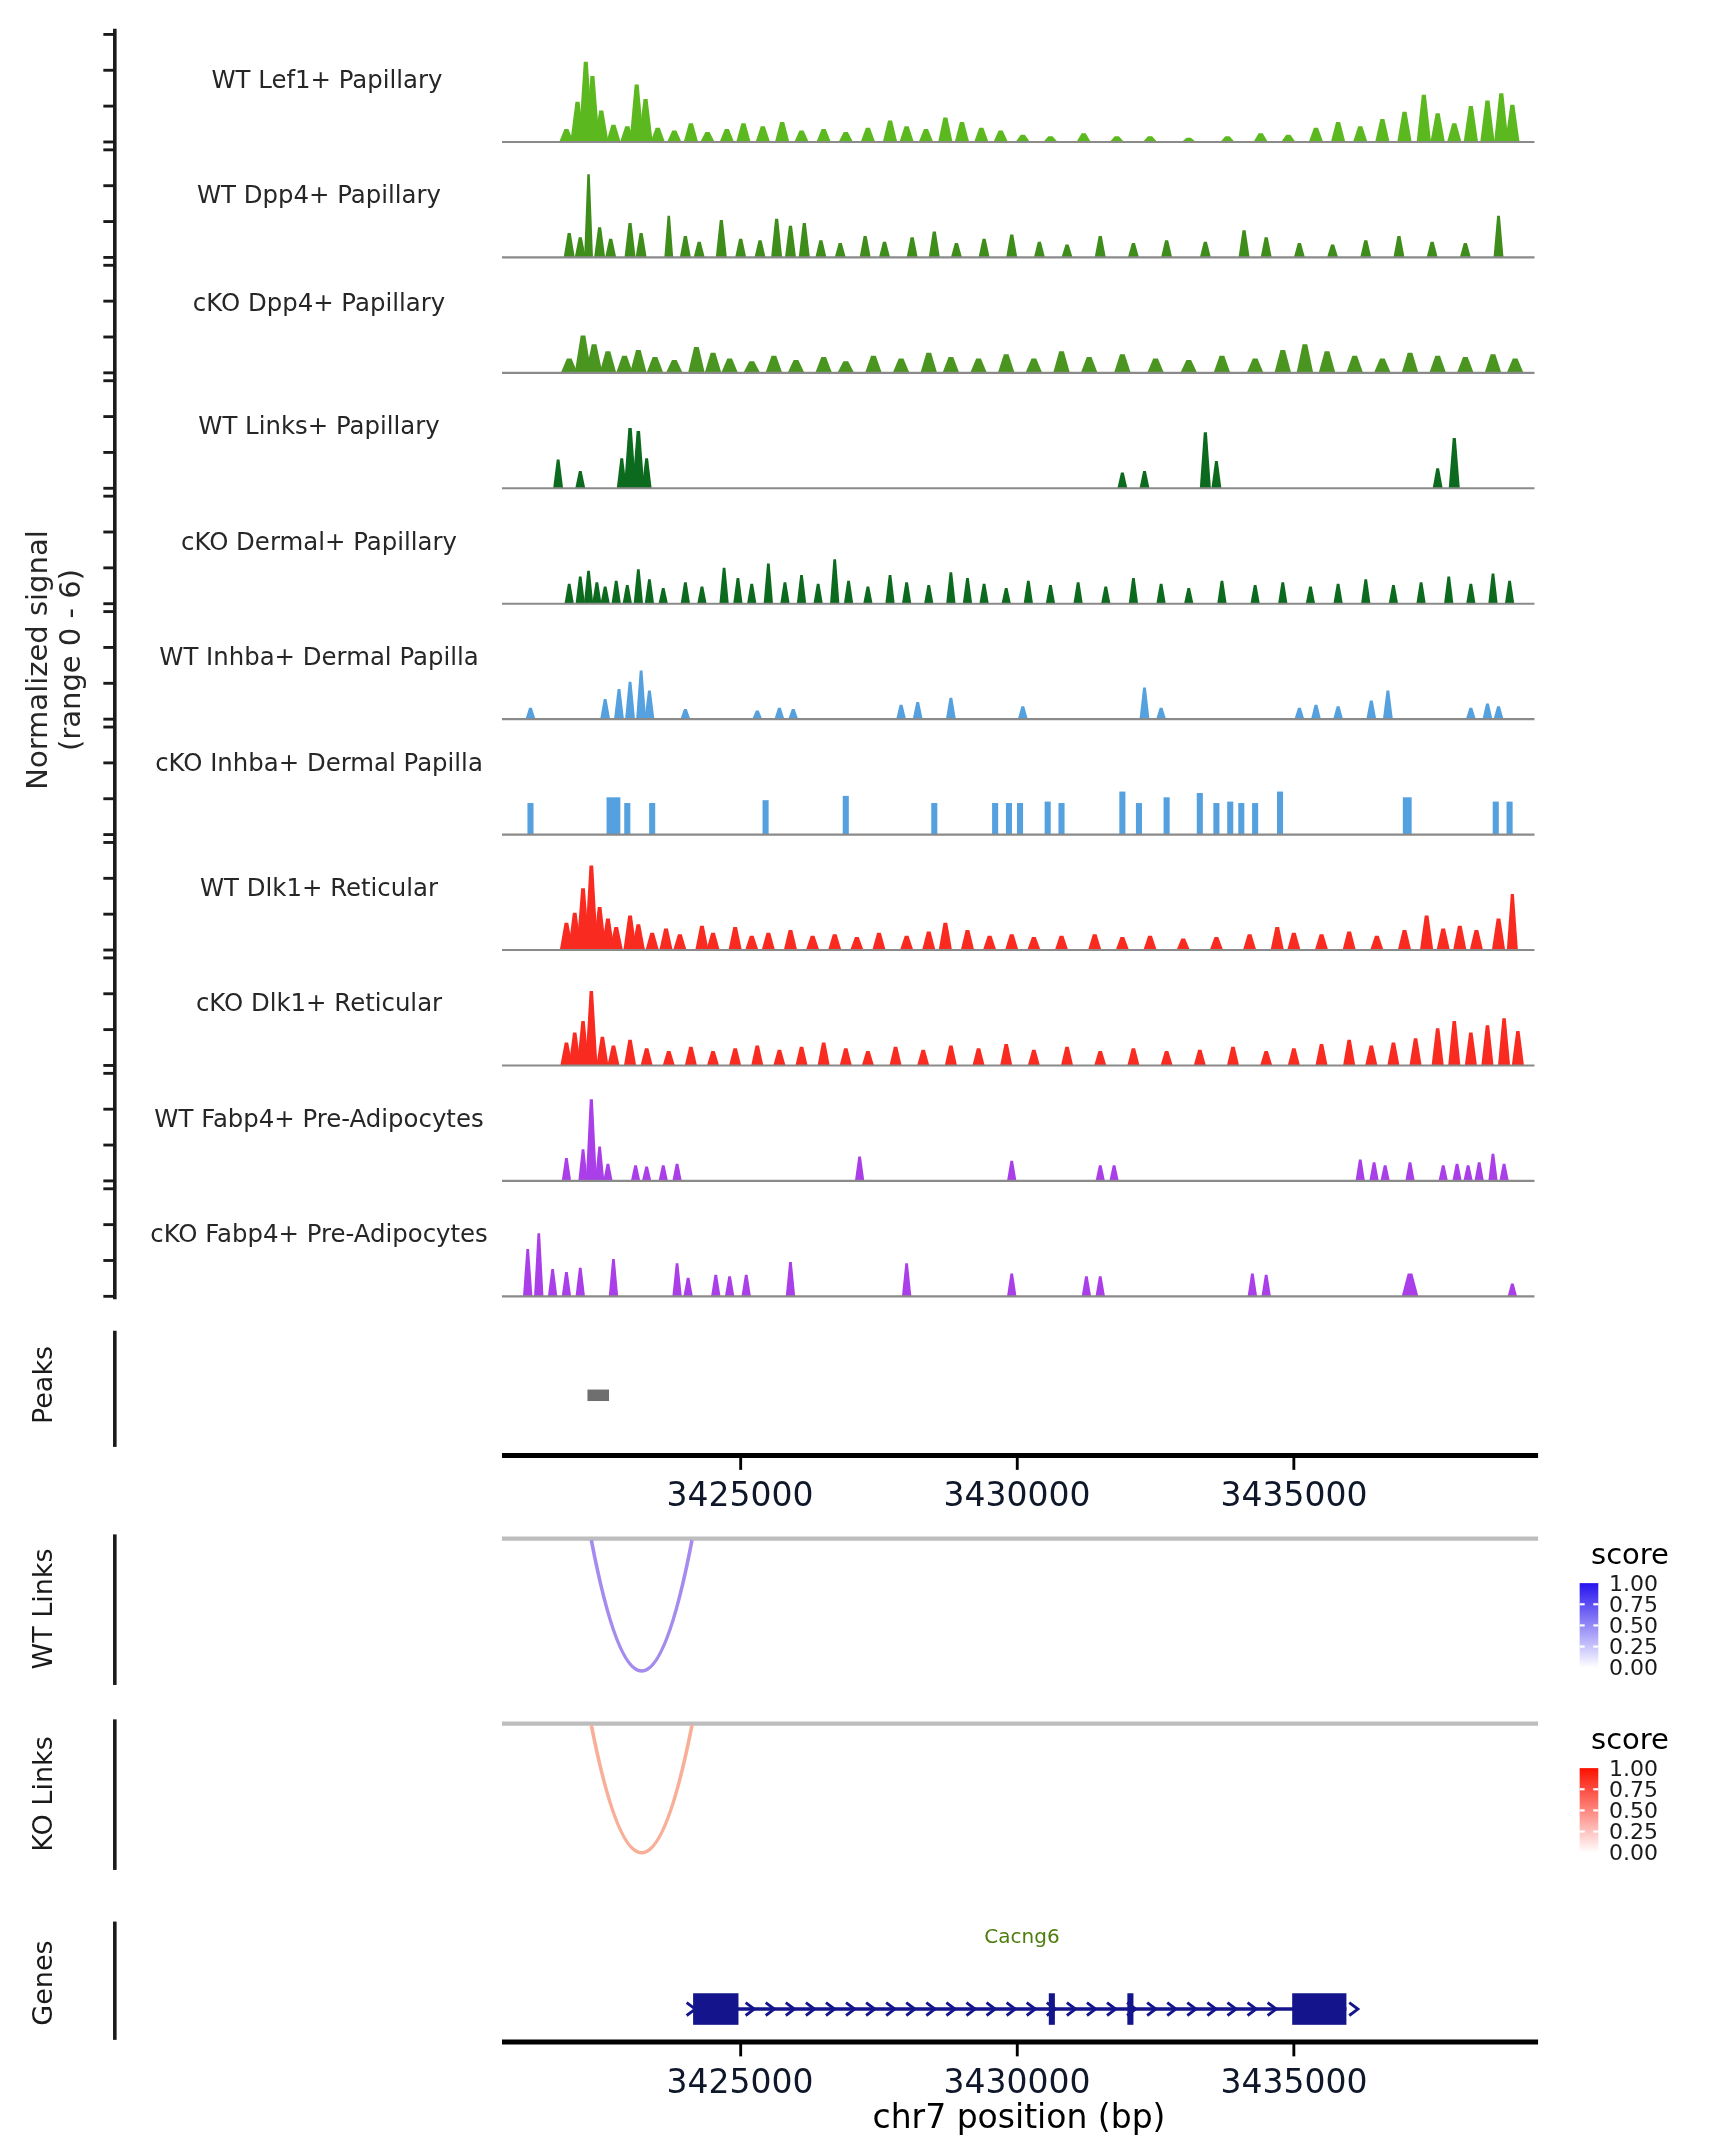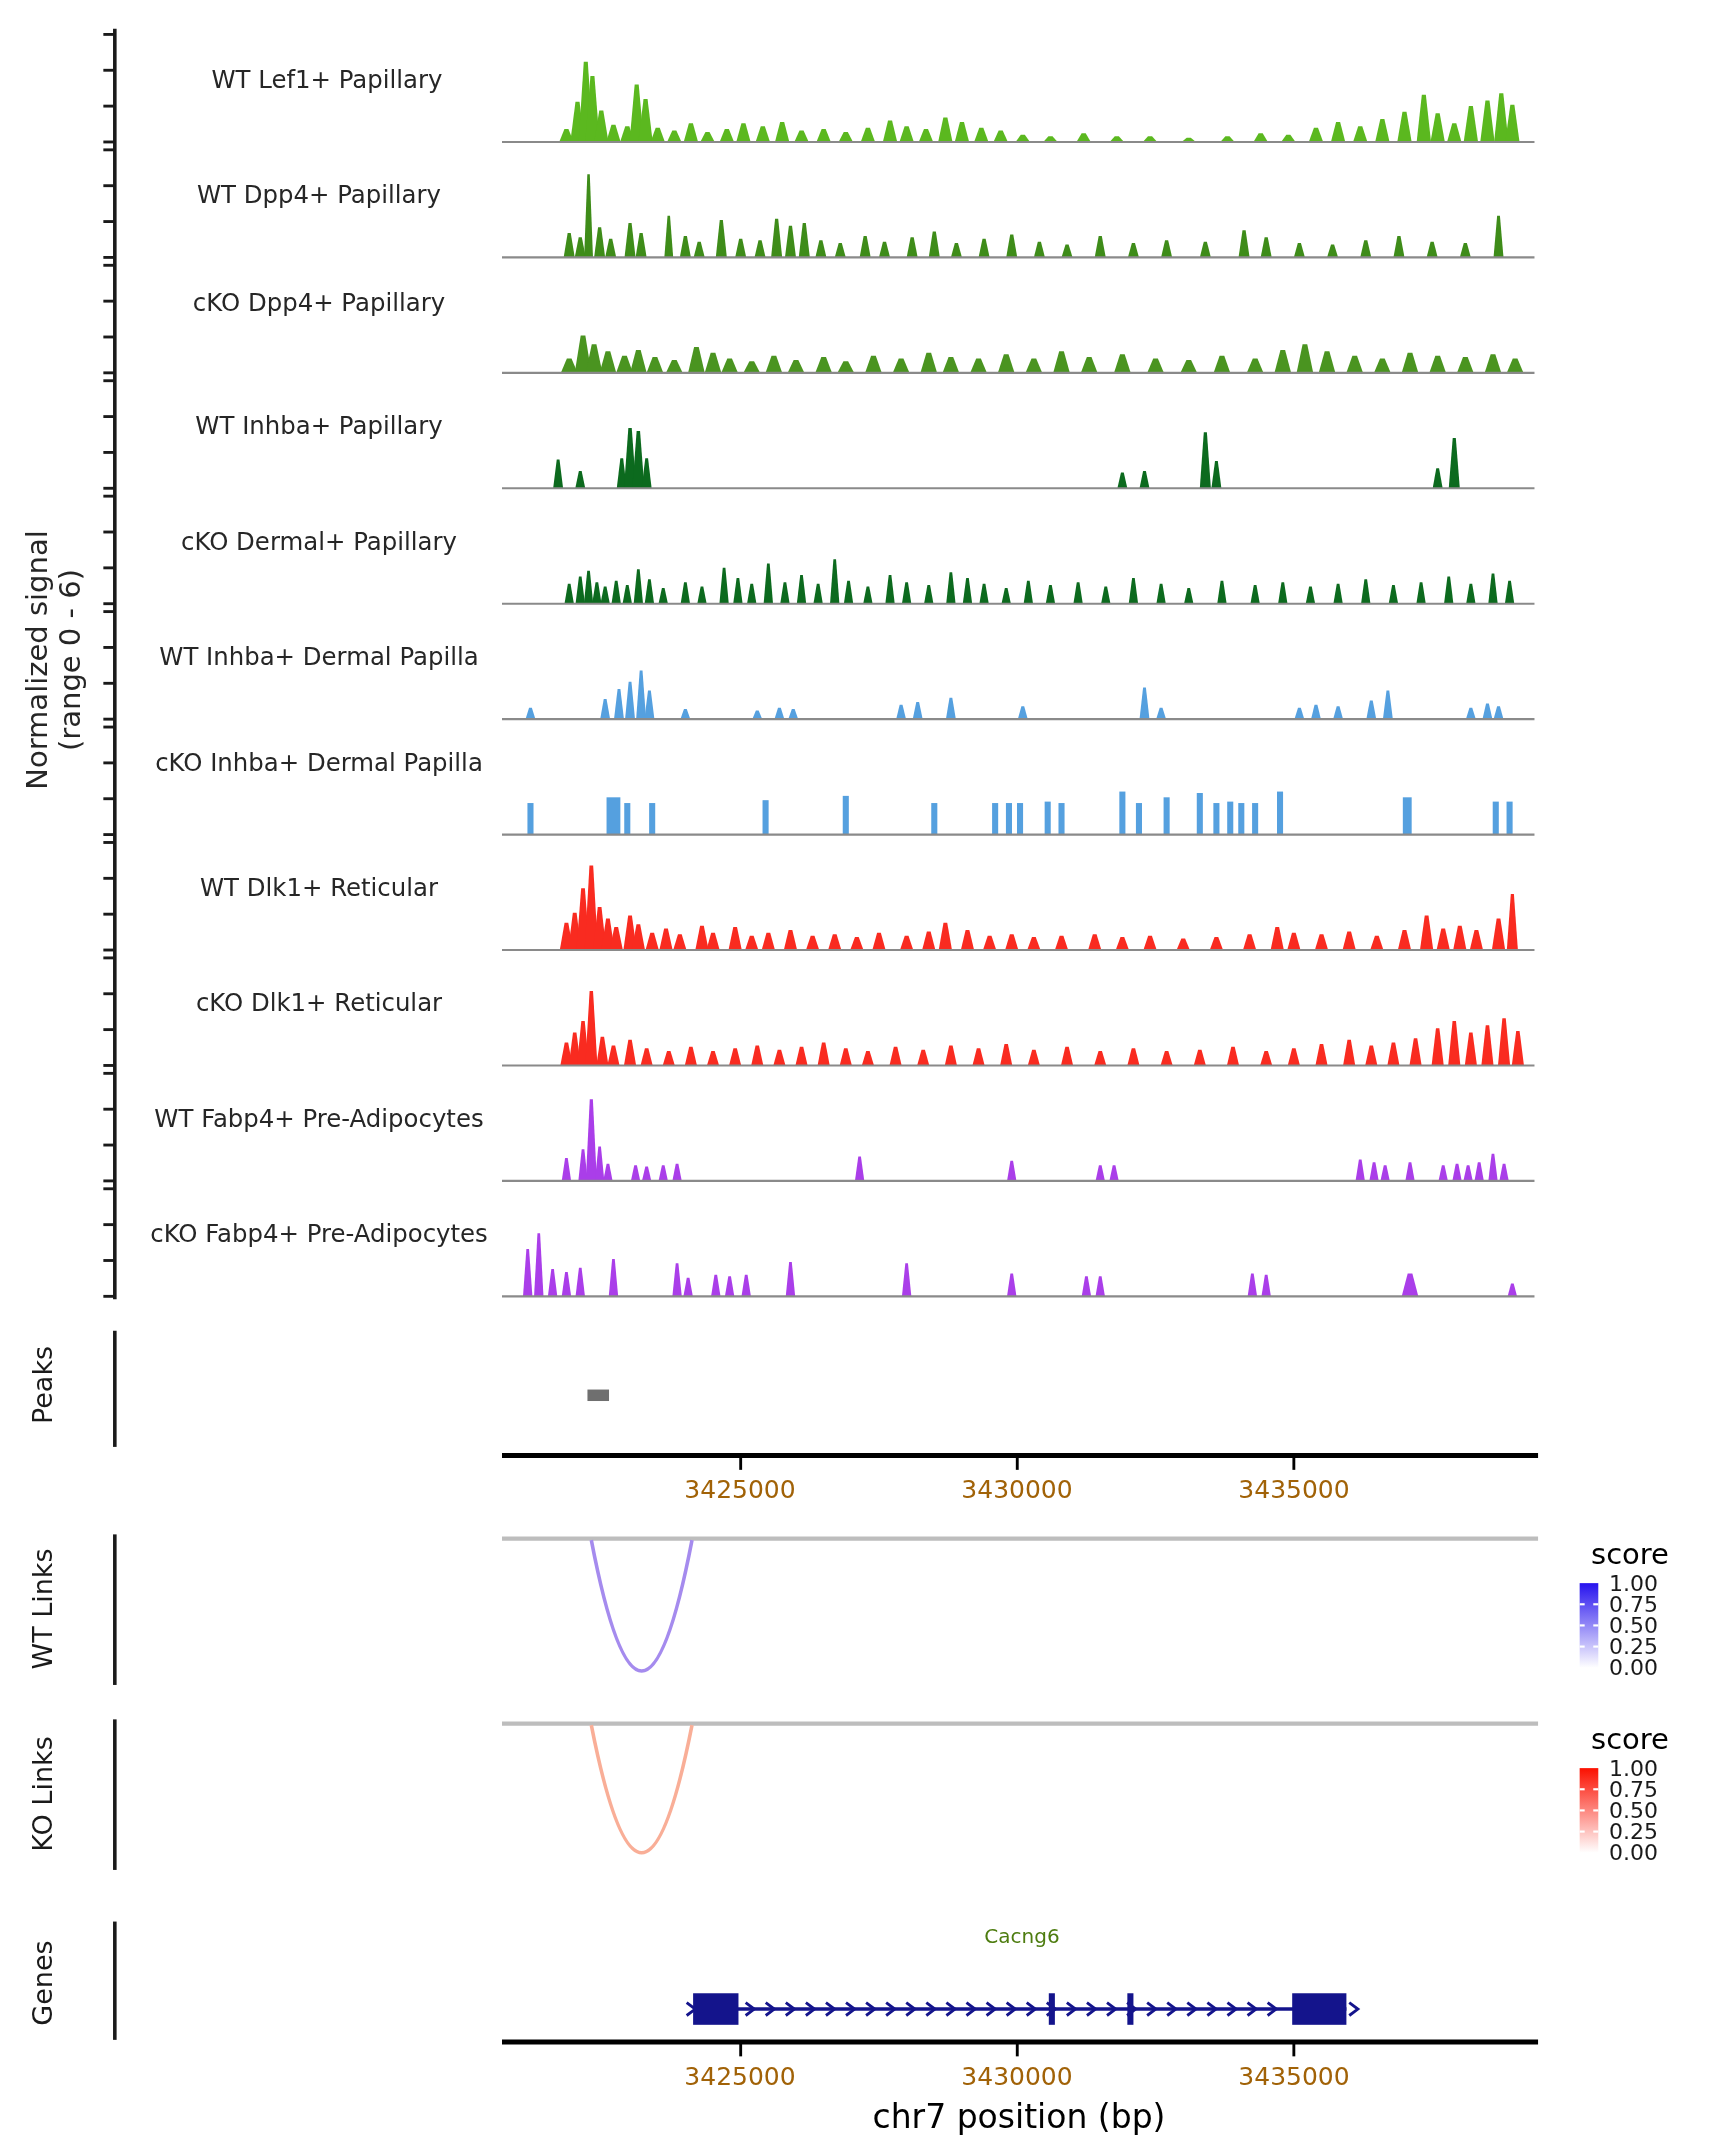--- a/index.html
+++ b/index.html
@@ -2,21 +2,21 @@
 <html style="font-size:11.5px"><head>
 <meta charset="utf-8">
 <style>
   html,body{margin:0;padding:0;background:#ffffff;}
   #page{position:relative;width:1721px;height:2151px;background:#ffffff;overflow:hidden;
         font-family:"DejaVu Sans","Liberation Sans",sans-serif;}
   svg{position:absolute;left:0;top:0;}
   .lbl{position:absolute;transform:translate(-50%,-50%);white-space:nowrap;color:#262626;}
   .rot{transform:translate(-50%,-50%) rotate(-90deg);}
   .ticklab{position:absolute;transform:translate(-50%,0);white-space:nowrap;
-           font-size:25px;color:#a16207;}
+           font-size:33px;color:#0f172a;}
   .leglab{position:absolute;transform:translate(0,-50%);white-space:nowrap;
           font-size:22px;color:#1a1a1a;}
   .tracklab{position:absolute;transform:translate(-50%,-50%);white-space:nowrap;
             font-size:24.4px;color:#262626;}
   .sectionlab{font-size:27px;color:#1a1a1a;}
 </style>
 </head>
 <body>
 
 <div id="page">
@@ -548,21 +548,21 @@
   <div class="lbl" style="left:1630px;top:1739px;font-size:29px;color:#000;">score</div>
 
   <div class="lbl" style="left:1022px;top:1936px;font-size:20px;color:#4d7c0f;">Cacng6</div>
 
   <div class="lbl" style="left:1019px;top:2116px;font-size:33px;color:#000;">chr7 position (bp)</div>
 
   <div id="text-layer">
       <div class="tracklab" style="left: 327px; top: 79px; text-align: right;">WT Lef1+ Papillary</div>
       <div class="tracklab" style="left: 319px; top: 194px;">WT Dpp4+ Papillary</div>
       <div class="tracklab" style="left: 319px; top: 302px;">cKO Dpp4+ Papillary</div>
-      <div class="tracklab" style="left: 319px; top: 425px;">WT Inhba+ Papillary</div>
+      <div class="tracklab" style="left: 319px; top: 425px;">WT Links+ Papillary</div>
       <div class="tracklab" style="left: 319px; top: 541px;">cKO Dermal+ Papillary</div>
       <div class="tracklab" style="left: 319px; top: 656px;">WT Inhba+ Dermal Papilla</div>
       <div class="tracklab" style="left: 319px; top: 762px;">cKO Inhba+ Dermal Papilla</div>
       <div class="tracklab" style="left: 319px; top: 887px;">WT Dlk1+ Reticular</div>
       <div class="tracklab" style="left: 319px; top: 1002px;">cKO Dlk1+ Reticular</div>
       <div class="tracklab" style="left: 319px; top: 1118px;">WT Fabp4+ Pre-Adipocytes</div>
       <div class="tracklab" style="left: 319px; top: 1233px;">cKO Fabp4+ Pre-Adipocytes</div>
       <div class="ticklab" style="left: 740px; top: 1475px;">3425000</div>
       <div class="ticklab" style="left: 1017px; top: 1475px;">3430000</div>
       <div class="ticklab" style="left: 1294px; top: 1475px;">3435000</div>

